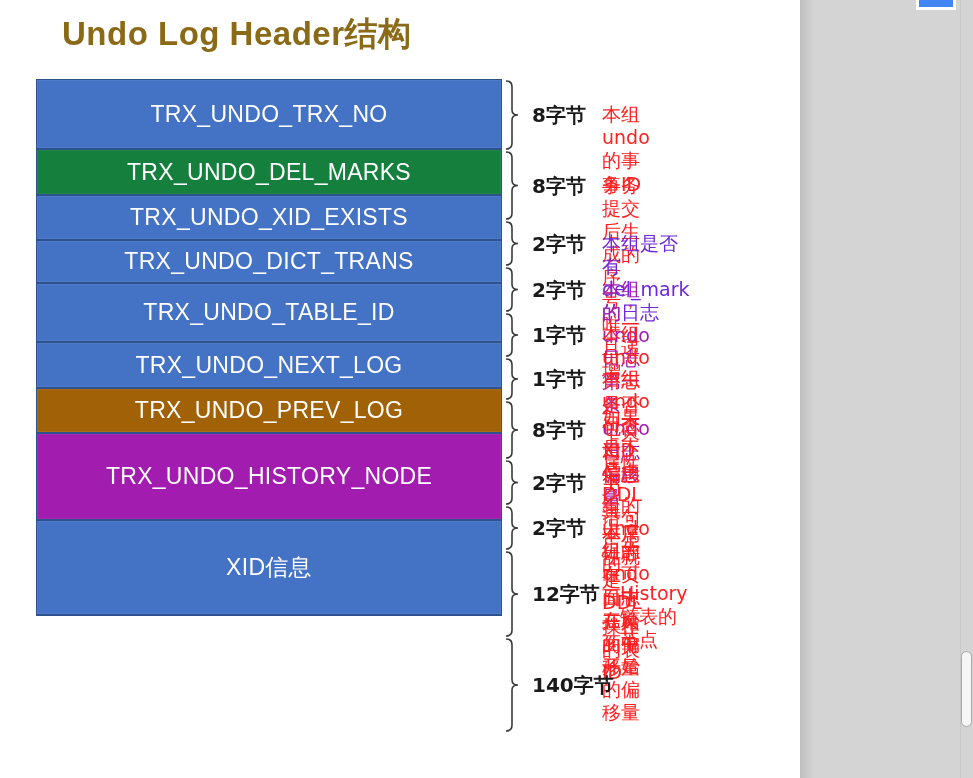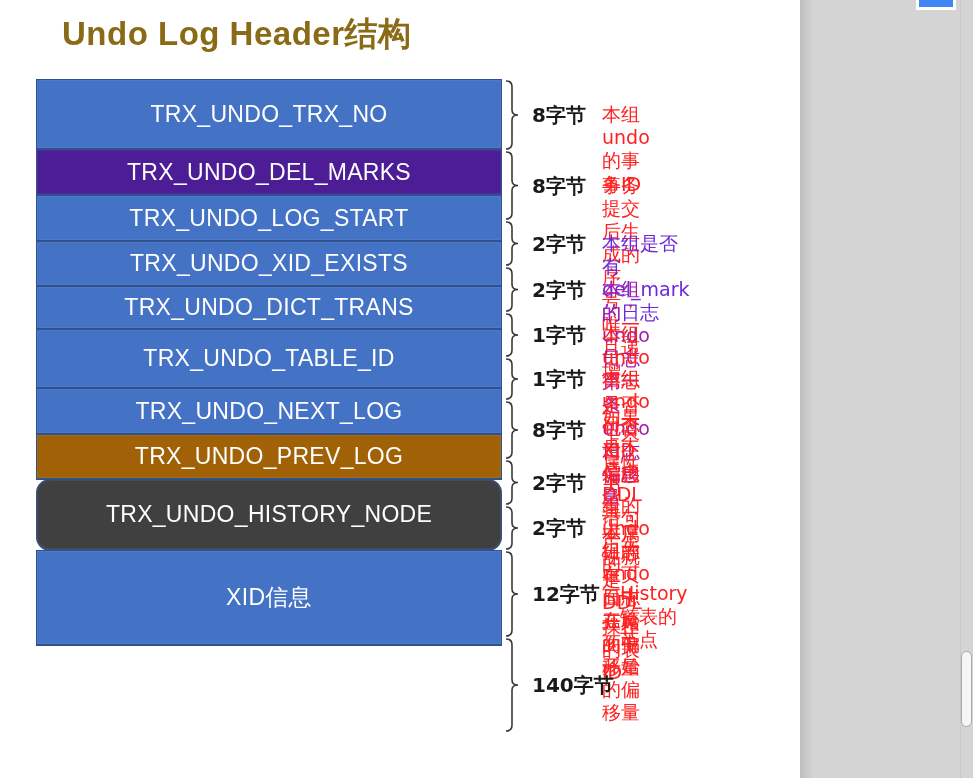--- a/index.html
+++ b/index.html
@@ -166,42 +166,39 @@
 
 <div id="page-surface"></div>
 <div id="page-shadow"></div>
 
 <div id="slide-title" style="color: rgb(138, 106, 22);">Undo Log Header结构</div>
 
 <div id="field-stack">
     <div class="field-box" style="height: 71px; background: rgb(68, 114, 196); border-color: rgb(47, 82, 143);">
       <span class="field-label">TRX_UNDO_TRX_NO</span>
     </div>
-    <div class="field-box" style="height: 47px; background: #4c1d95; border-color: rgb(47, 82, 143); justify-content: center;">
+    <div class="field-box" style="height: 47px; background: #15803d; border-color: rgb(47, 82, 143); justify-content: center;">
       <span class="field-label">TRX_UNDO_DEL_MARKS</span>
-    </div>
-    <div class="field-box" style="height: 47px; background: rgb(68, 114, 196); border-color: rgb(47, 82, 143);">
-      <span class="field-label">TRX_UNDO_LOG_START</span>
     </div>
     <div class="field-box" style="height: 46px; background: rgb(68, 114, 196); border-color: rgb(47, 82, 143);">
       <span class="field-label">TRX_UNDO_XID_EXISTS</span>
     </div>
     <div class="field-box" style="height: 44px; background: rgb(68, 114, 196); border-color: rgb(47, 82, 143);">
       <span class="field-label">TRX_UNDO_DICT_TRANS</span>
     </div>
     <div class="field-box" style="height: 60px; background: rgb(68, 114, 196); border-color: rgb(47, 82, 143);">
       <span class="field-label">TRX_UNDO_TABLE_ID</span>
     </div>
     <div class="field-box" style="height: 47px; background: rgb(68, 114, 196); border-color: rgb(47, 82, 143);">
       <span class="field-label">TRX_UNDO_NEXT_LOG</span>
     </div>
     <div class="field-box" style="height: 46px; background: #a16207; border-color: rgb(47, 82, 143);">
       <span class="field-label">TRX_UNDO_PREV_LOG</span>
     </div>
-    <div class="field-box" style="height: 72px; background: #404040; border-color: rgb(47, 82, 143); border-radius: 14px;">
+    <div class="field-box" style="height: 88px; background: #a21caf; border-color: rgb(47, 82, 143);">
       <span class="field-label">TRX_UNDO_HISTORY_NODE</span>
     </div>
     <div class="field-box" style="height: 96px; background: rgb(68, 114, 196); border-color: rgb(47, 82, 143);">
       <span class="field-label">XID信息</span>
     </div>
   </div>
 
 <div id="annotation-layer">
     <div class="ann-row" style="top: 0px; height: 72px;">
       <div class="bracket">

